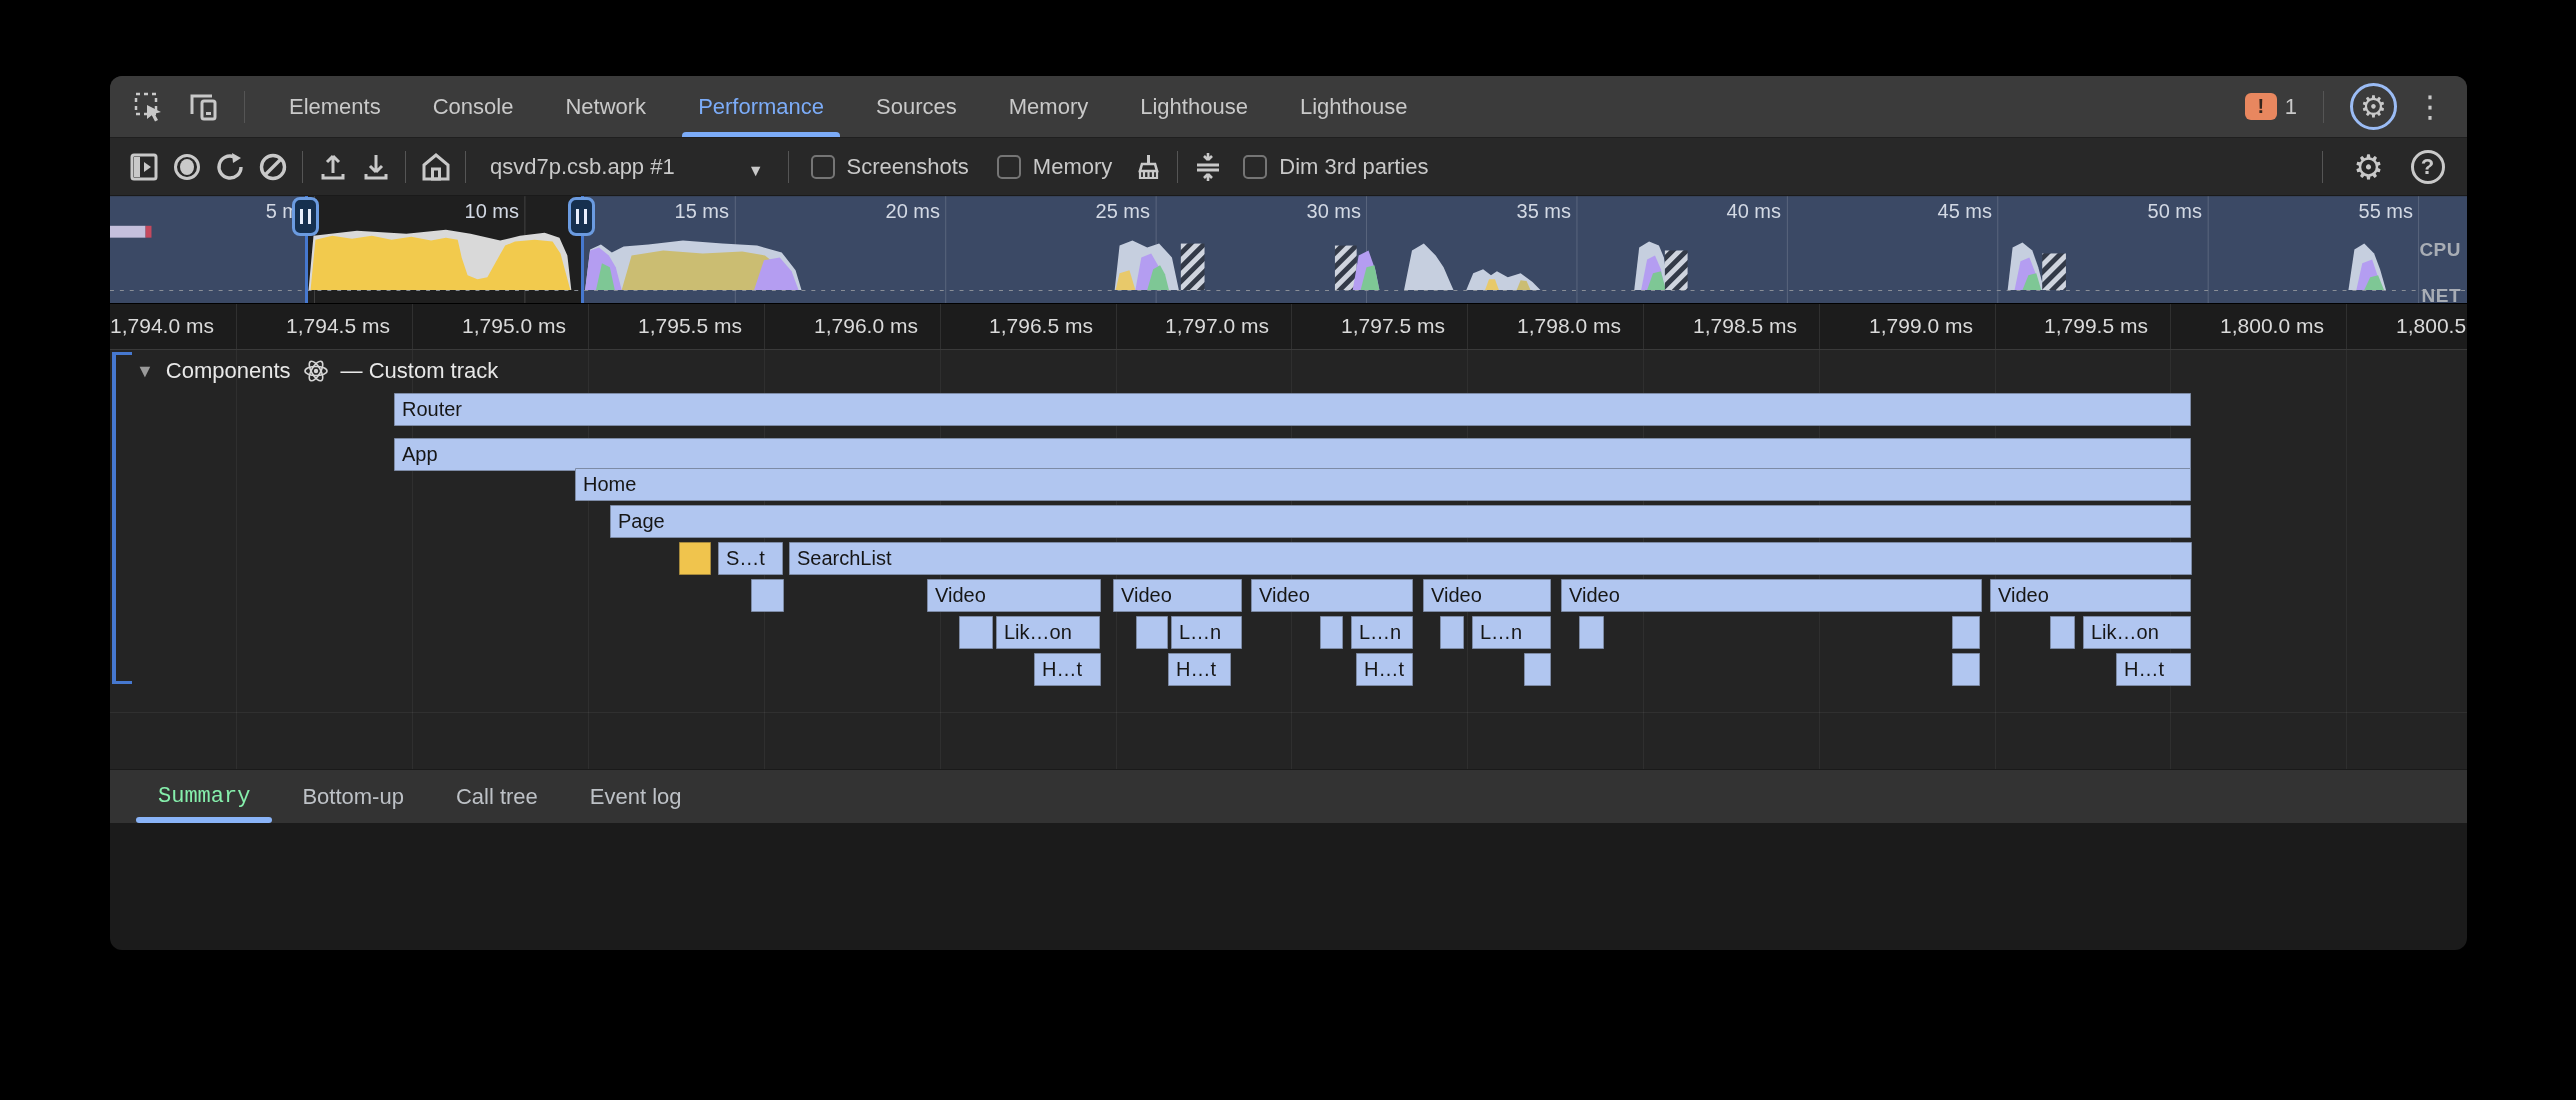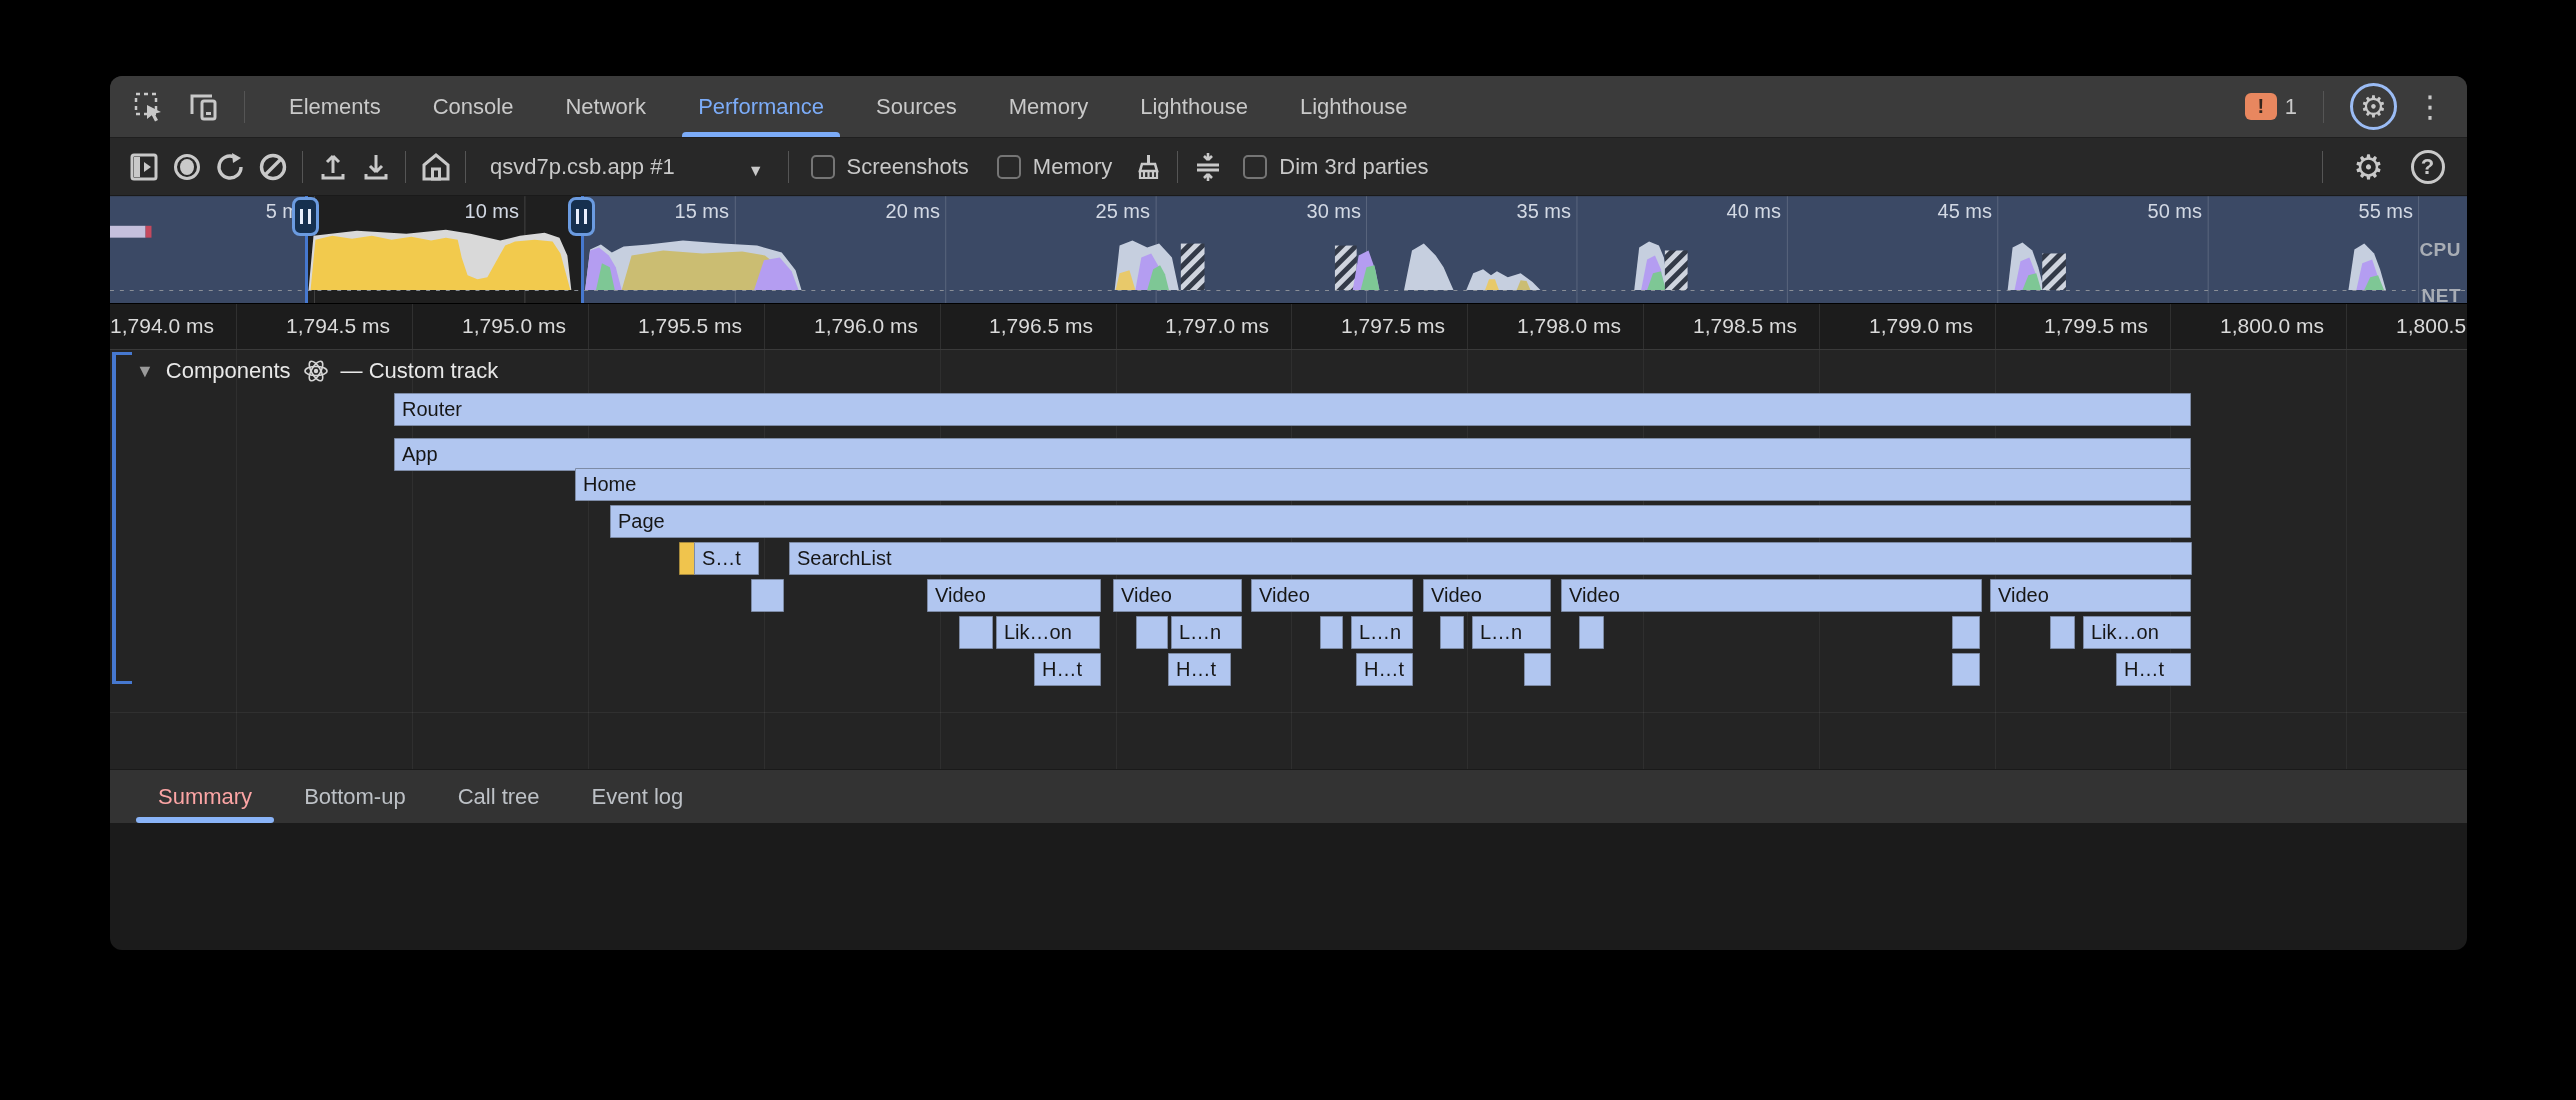--- a/index.html
+++ b/index.html
@@ -72,21 +72,21 @@
   .track-head { position:absolute; left:26px; top:8px; display:flex; align-items:center; gap:12px; color:#e8e8e8; font-size:22px; }
   .tri { color:#9a9a9a; font-size:18px; }
   .bracket { position:absolute; left:2px; top:2px; width:20px; height:332px;
     border-left:4px solid #4678cf; border-top:3px solid #4678cf; border-bottom:3px solid #4678cf; }
   .bar { position:absolute; height:33px; background:#b1c6f0; border-radius:1px; overflow:hidden; box-shadow:inset 0 0 0 1px rgba(30,30,30,0.35); }
   .bar.yellow { background:#f0c44d; }
   .bar span { display:block; padding-left:8px; font-size:20px; color:#161616; line-height:32px; white-space:nowrap; }
   
   .bottomtabs { position:relative; height:54px; background:#333; display:flex; align-items:center; padding-left:22px; border-top:1px solid #1a1a1a; }
   .btab { position:relative; height:100%; display:flex; align-items:center; padding:0 26px; font-size:22px; color:#bdc1c6; }
-  .btab.active { color:#fca5a5; }
+  .btab.active { color:#86efac;font-family:Liberation Mono, monospace; }
   .btab.active .underline { position:absolute; left:4px; right:4px; bottom:0; height:6px; background:#8ab4f8; border-radius:4px; }
   svg.ic { display:block; }
 </style>
 </head>
 <body>
 
 <div class="window">
 
 
   <div class="tabbar">
@@ -404,21 +404,21 @@
         <div class="bar" style="left: 284px; top: 88px; width: 1797px;">
           <span>App</span>
         </div>
         <div class="bar" style="left: 465px; top: 118px; width: 1616px;">
           <span>Home</span>
         </div>
         <div class="bar" style="left: 500px; top: 155px; width: 1581px;">
           <span>Page</span>
         </div>
         <div class="bar yellow" style="left: 569px; top: 192px; width: 32px;"></div>
-        <div class="bar" style="left: 584px; top: 192px; width: 65px;">
+        <div class="bar" style="left: 608px; top: 192px; width: 65px;">
           <span>S…t</span>
         </div>
         <div class="bar" style="left: 679px; top: 192px; width: 1403px;">
           <span>SearchList</span>
         </div>
         <div class="bar" style="left: 641px; top: 229px; width: 33px;"></div>
         <div class="bar" style="left: 817px; top: 229px; width: 174px;">
           <span>Video</span>
         </div>
         <div class="bar" style="left: 1003px; top: 229px; width: 129px;">

